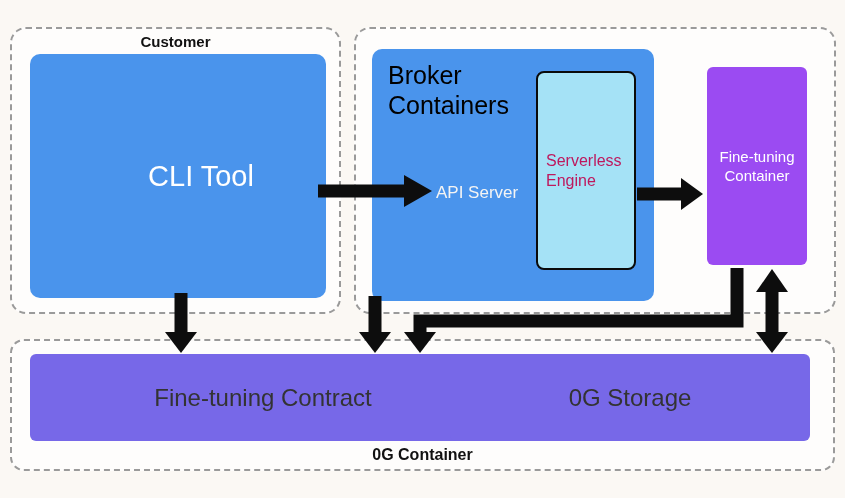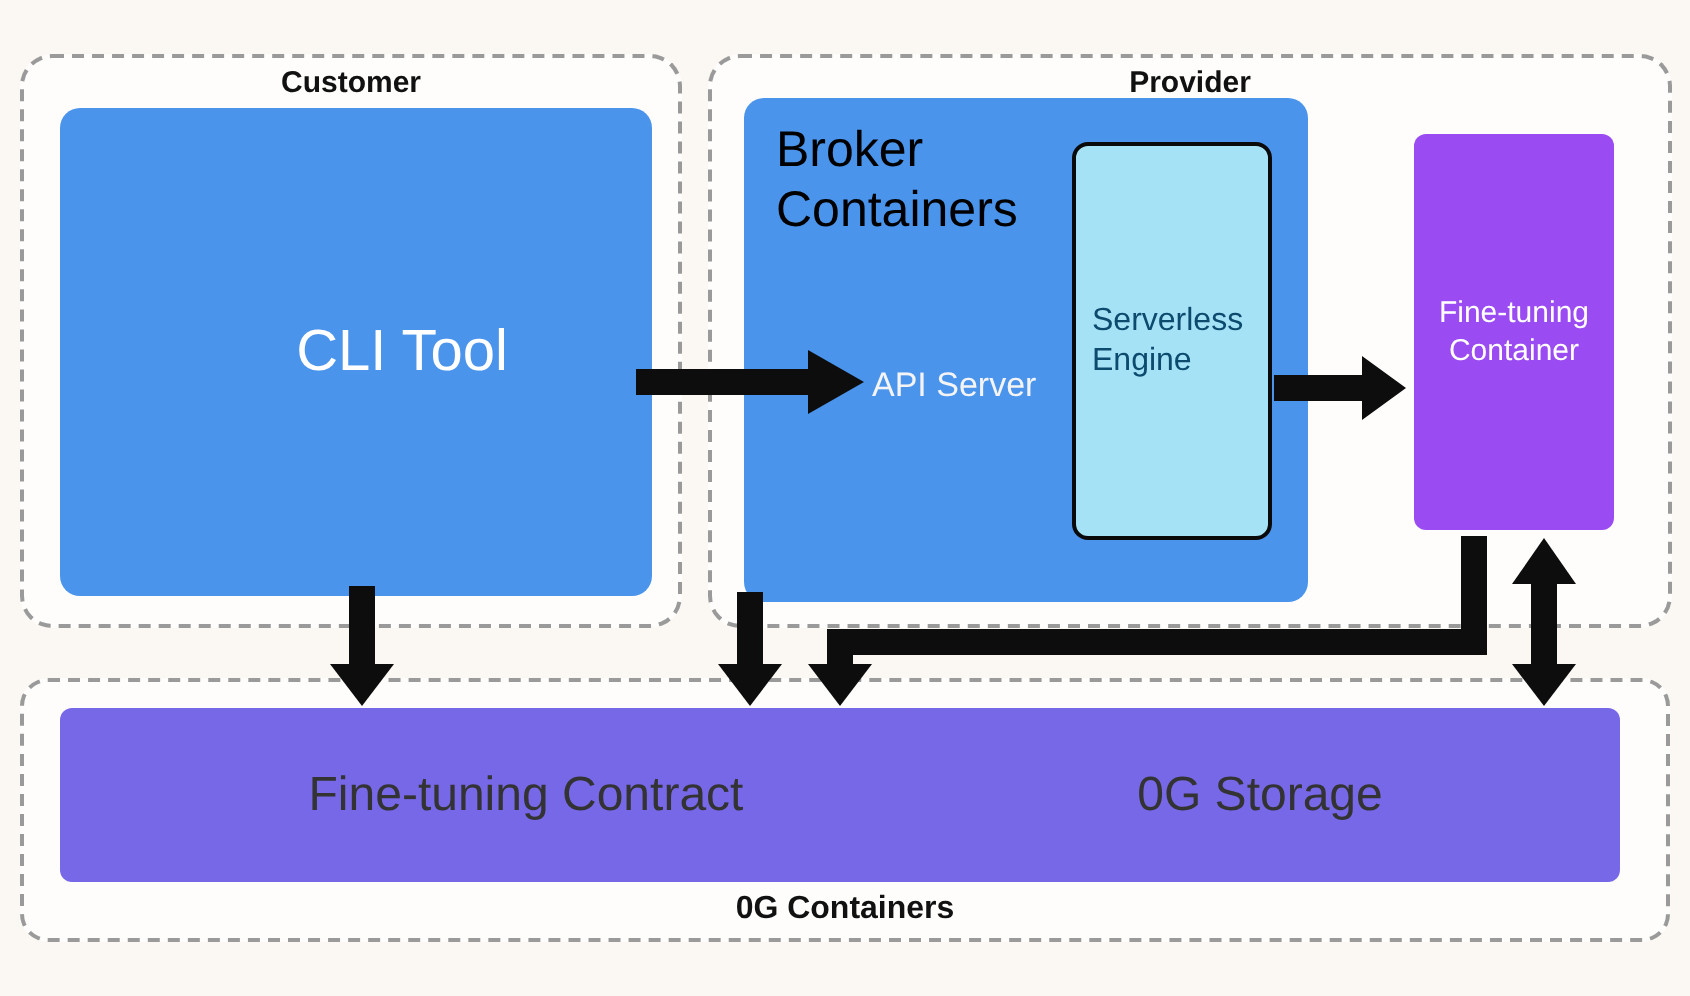--- a/index.html
+++ b/index.html
@@ -60,21 +60,21 @@
     position: absolute; left: 64px; top: 134px;
     color: #f4f4f4; font-size: 17px;
   }
   .serverless-box {
     left: 164px; top: 22px; width: 100px; height: 199px;
     background: var(--light_blue, #a5e2f6);
     border: 2px solid #0a0a0a;
     border-radius: 8px;
     display: flex; align-items: center;
     padding-left: 8px;
-    color: #0c4a6e; font-size: 16px; line-height: 1.25;
+    color: #be185d; font-size: 16px; line-height: 1.25;
   }
   .ftc-box {
     left: 351px; top: 38px; width: 100px; height: 198px;
     background: var(--purple, #9b4bf2);
     border-radius: 6px;
     display: flex; align-items: center; justify-content: center;
     text-align: center;
     color: #ffffff; font-size: 15px; line-height: 1.3;
   }
   .contract-box, .storage-box {
@@ -103,21 +103,20 @@
 <div class="canvas">
 
   <div class="group customer-group">
     <div class="group-label top">Customer</div>
     <div class="box cli-box">
       <span>CLI Tool</span>
     </div>
   </div>
 
   <div class="group provider-group">
-    <div class="group-label top">Provider</div>
 
     <div class="box broker-box">
       <div class="broker-title">Broker Containers</div>
       <div class="api-server">API Server</div>
       <div class="box serverless-box">
         <span>Serverless Engine</span>
       </div>
     </div>
 
     <div class="box ftc-box">
@@ -125,21 +124,21 @@
     </div>
   </div>
 
   <div class="group blockchain-group">
     <div class="box contract-box">
       <span>Fine-tuning Contract</span>
     </div>
     <div class="box storage-box">
       <span>0G Storage</span>
     </div>
-    <div class="group-label bottom">0G Containers</div>
+    <div class="group-label bottom">0G Container</div>
   </div>
 
   <svg class="arrows" viewBox="0 0 845 498" aria-hidden="true">
 
     <g>
       <line x1="318" y1="191" x2="404" y2="191"></line>
       <polygon points="404,175 404,207 432,191"></polygon>
     </g>
 
     <g>

